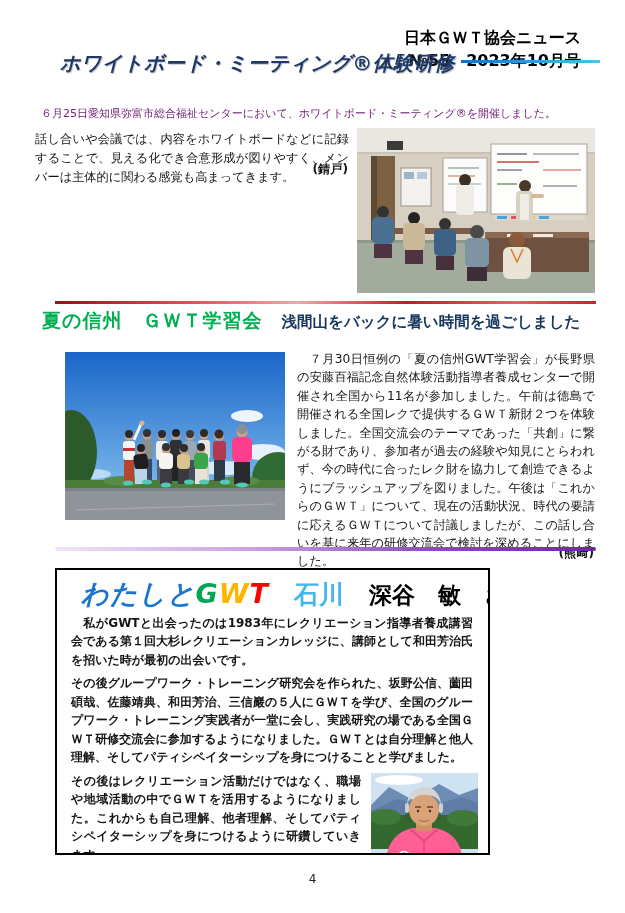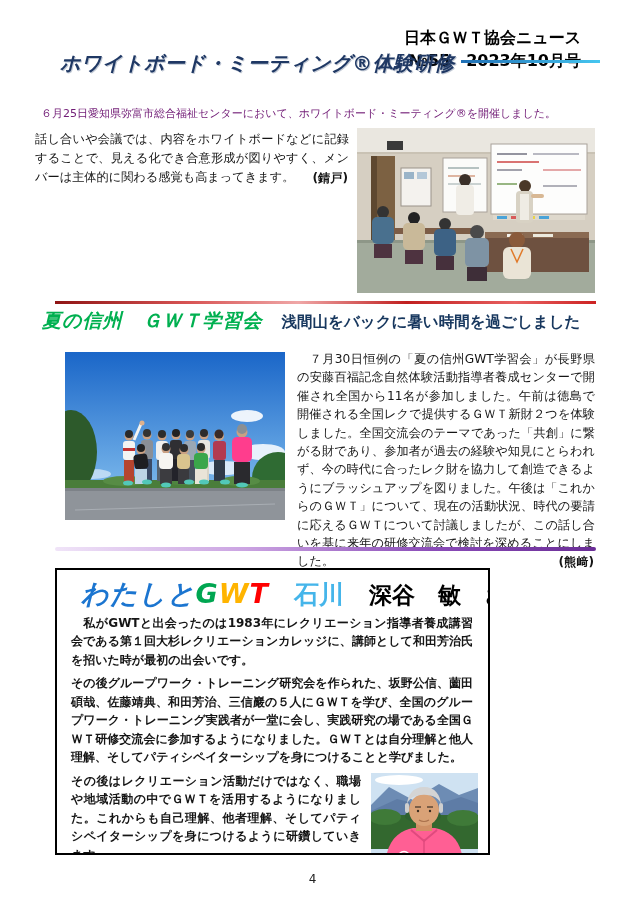--- a/index.html
+++ b/index.html
@@ -21,31 +21,31 @@
               text-shadow:1px 1px 0 rgba(31,56,100,.28); }
   .title-line { flex:1; min-width:18px; height:3px; margin:0 0 5px 6px;
                 background:linear-gradient(90deg,#1f6fb5,#45c6f0); }
 
   .body-text { font-size:12.2px; line-height:19px; text-align:justify; color:#151515; }
   .body-text p { margin:5px; }
 
   .s1-intro { position:absolute; left:30px; top:106px; width:568px;
               font-size:11px; white-space:nowrap; color:#701a75; }
   .s1-text  { position:absolute; left:30px; top:125px; width:324px; }
-  .sig { position:absolute; right:6px; bottom:4px; font-weight:bold; }
+  .sig { position:absolute; right:6px; bottom:13px; font-weight:bold; }
 
   .photo { display:block; }
   .s1-photo { position:absolute; left:357px; top:128px; width:238px; height:165px; }
 
   .divider-red { position:absolute; left:55px; top:301px; width:541px; height:3px;
     background:linear-gradient(90deg,#8f1414,#d85555 25%,#efa7a7 45%,#c01f1f 65%,#e86060 85%,#cc2222); }
 
   
   .s2-head { position:absolute; left:42px; top:308px; width:570px; white-space:nowrap; }
-  .s2-title { font-size:19px; font-weight:bold; font-style:italic; color:#00b050; letter-spacing:1px; }
+  .s2-title { font-size:19px; font-weight:bold; color:#00b050; letter-spacing:1px; }
   .s2-subtitle { font-size:15.5px; font-weight:bold; color:#17375e; margin-left:14px; }
 
   .s2-photo { position:absolute; left:65px; top:352px; width:220px; height:168px; }
   .s2-text  { position:absolute; left:292px; top:345px; width:308px; line-height:18.4px; }
 
   .divider-purple { position:absolute; left:55px; top:547px; width:541px; height:4px; border-radius:2px;
     background:linear-gradient(90deg,#f0e4f8,#cba4e2 35%,#8a4cb8 70%,#6a2d96); }
 
   
   .box { position:absolute; left:55px; top:568px; width:435px; height:287px;

